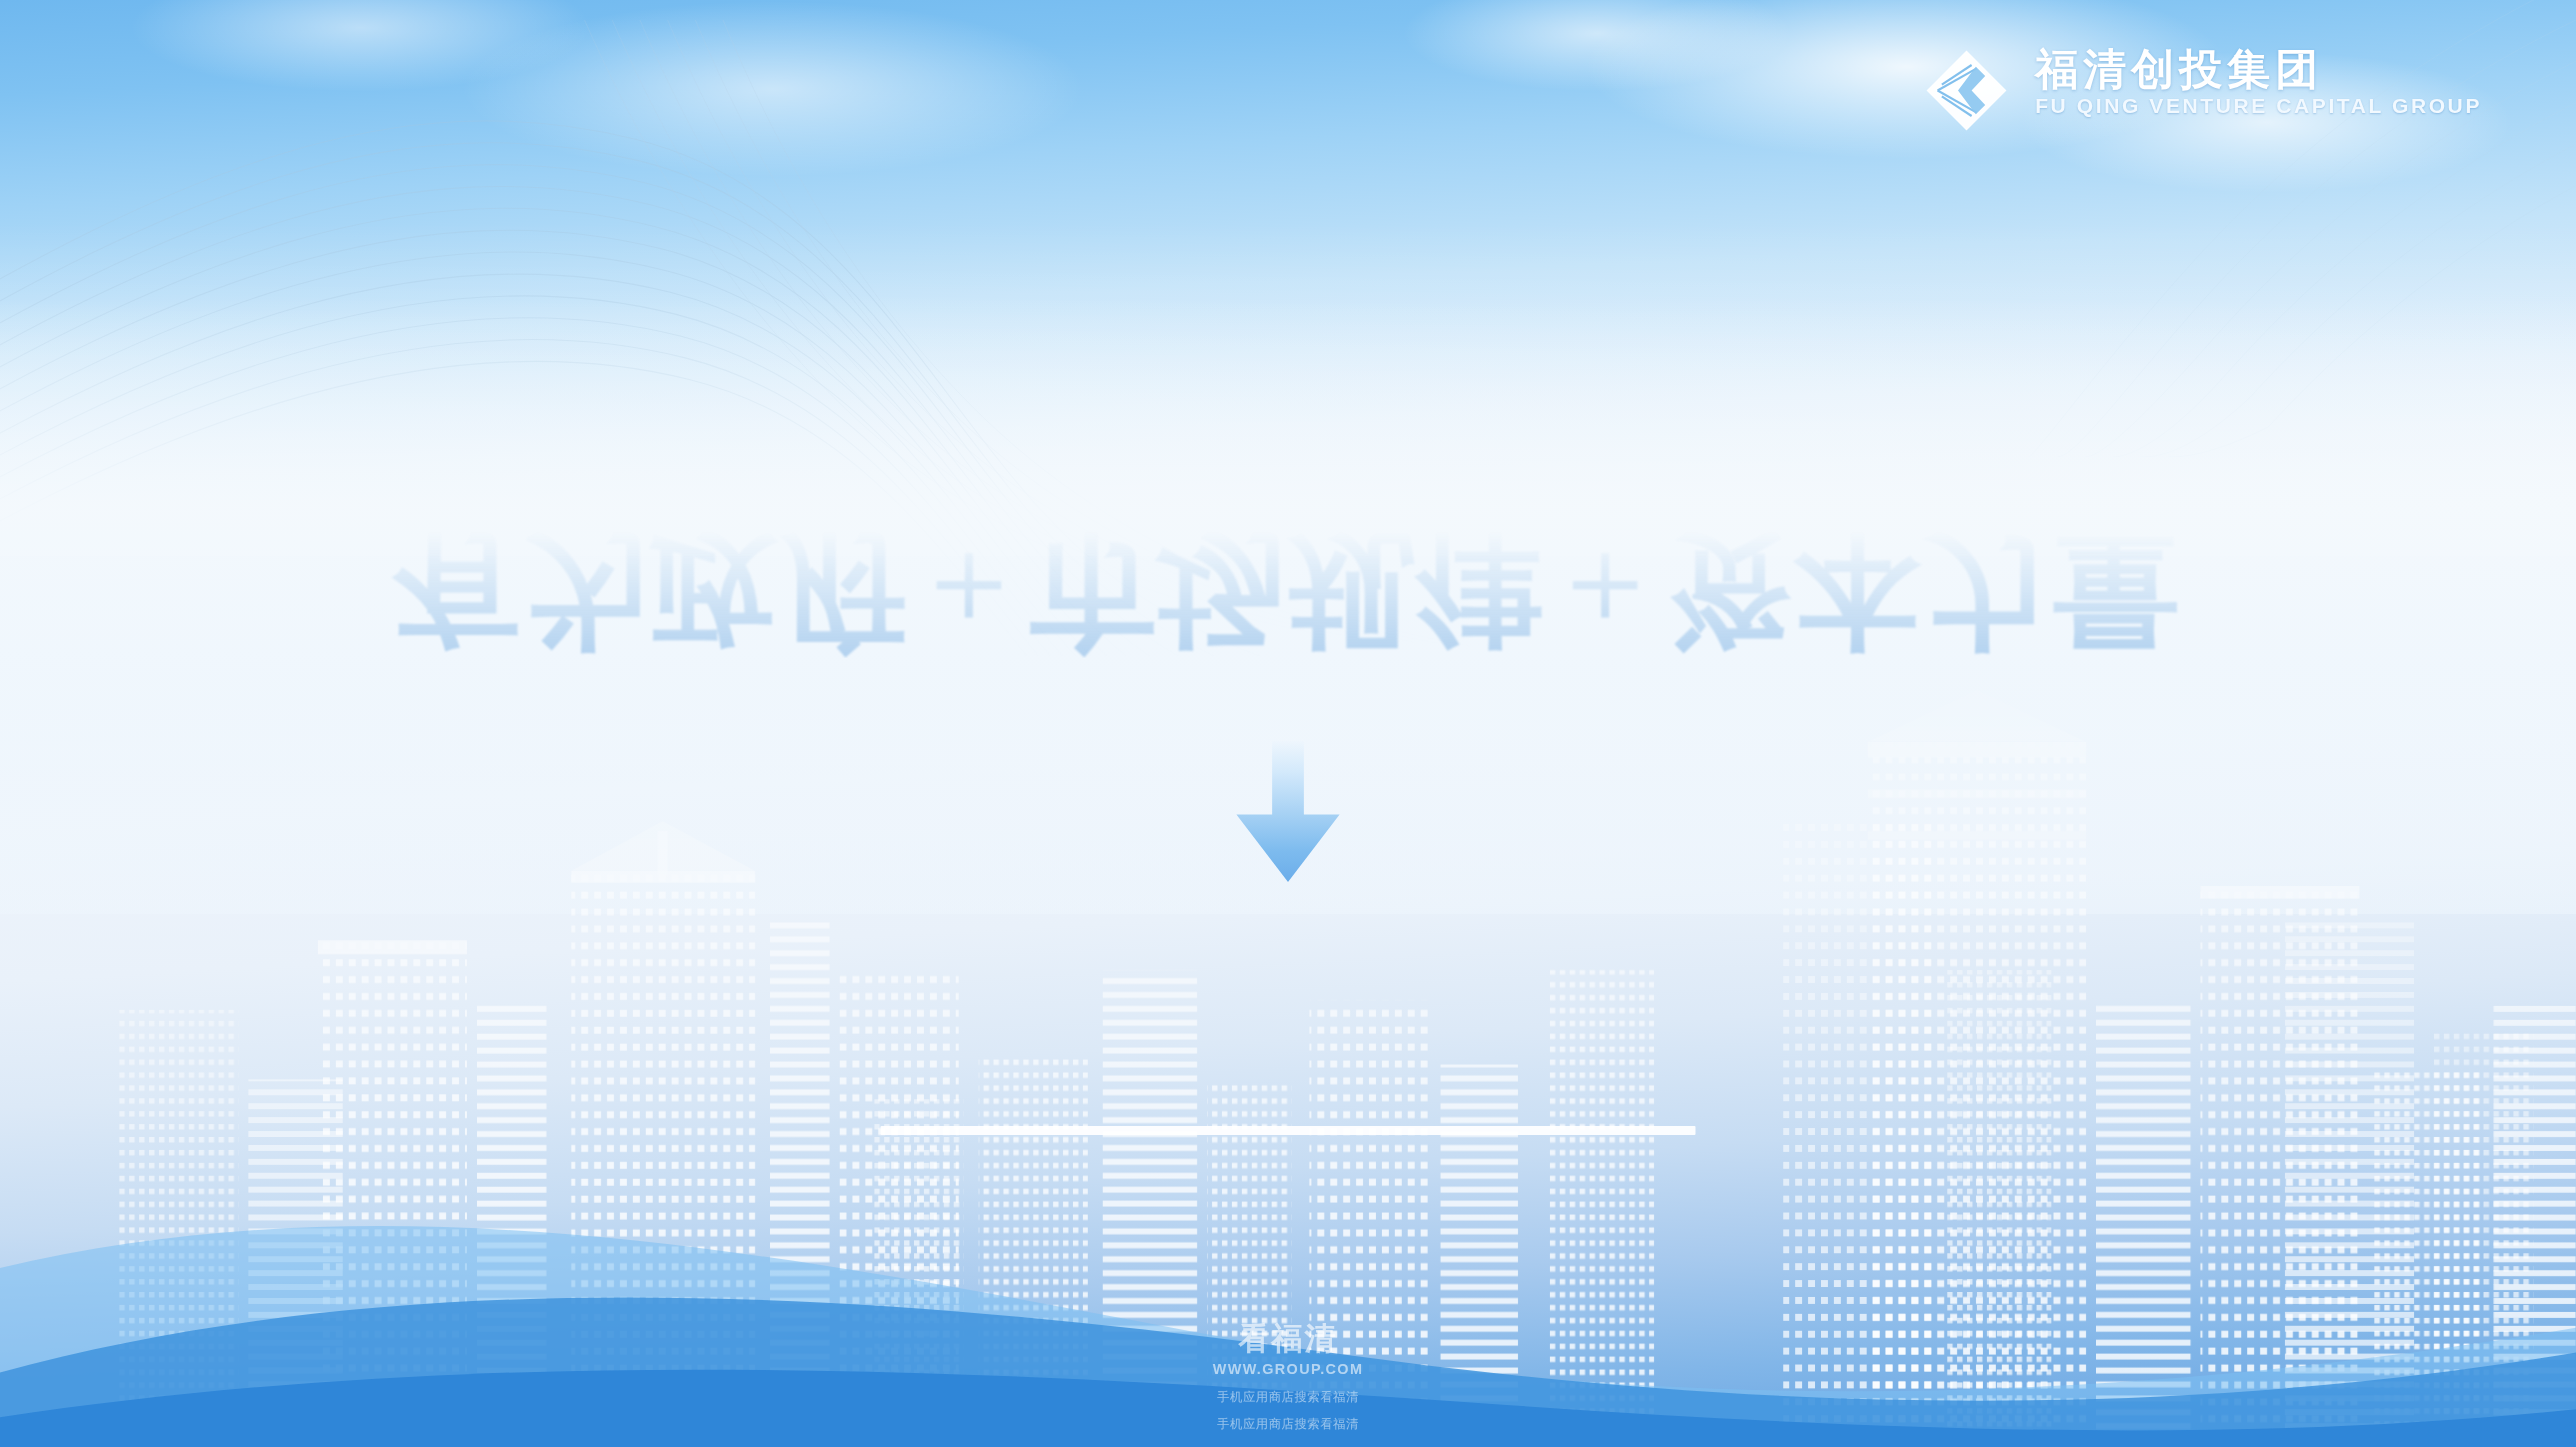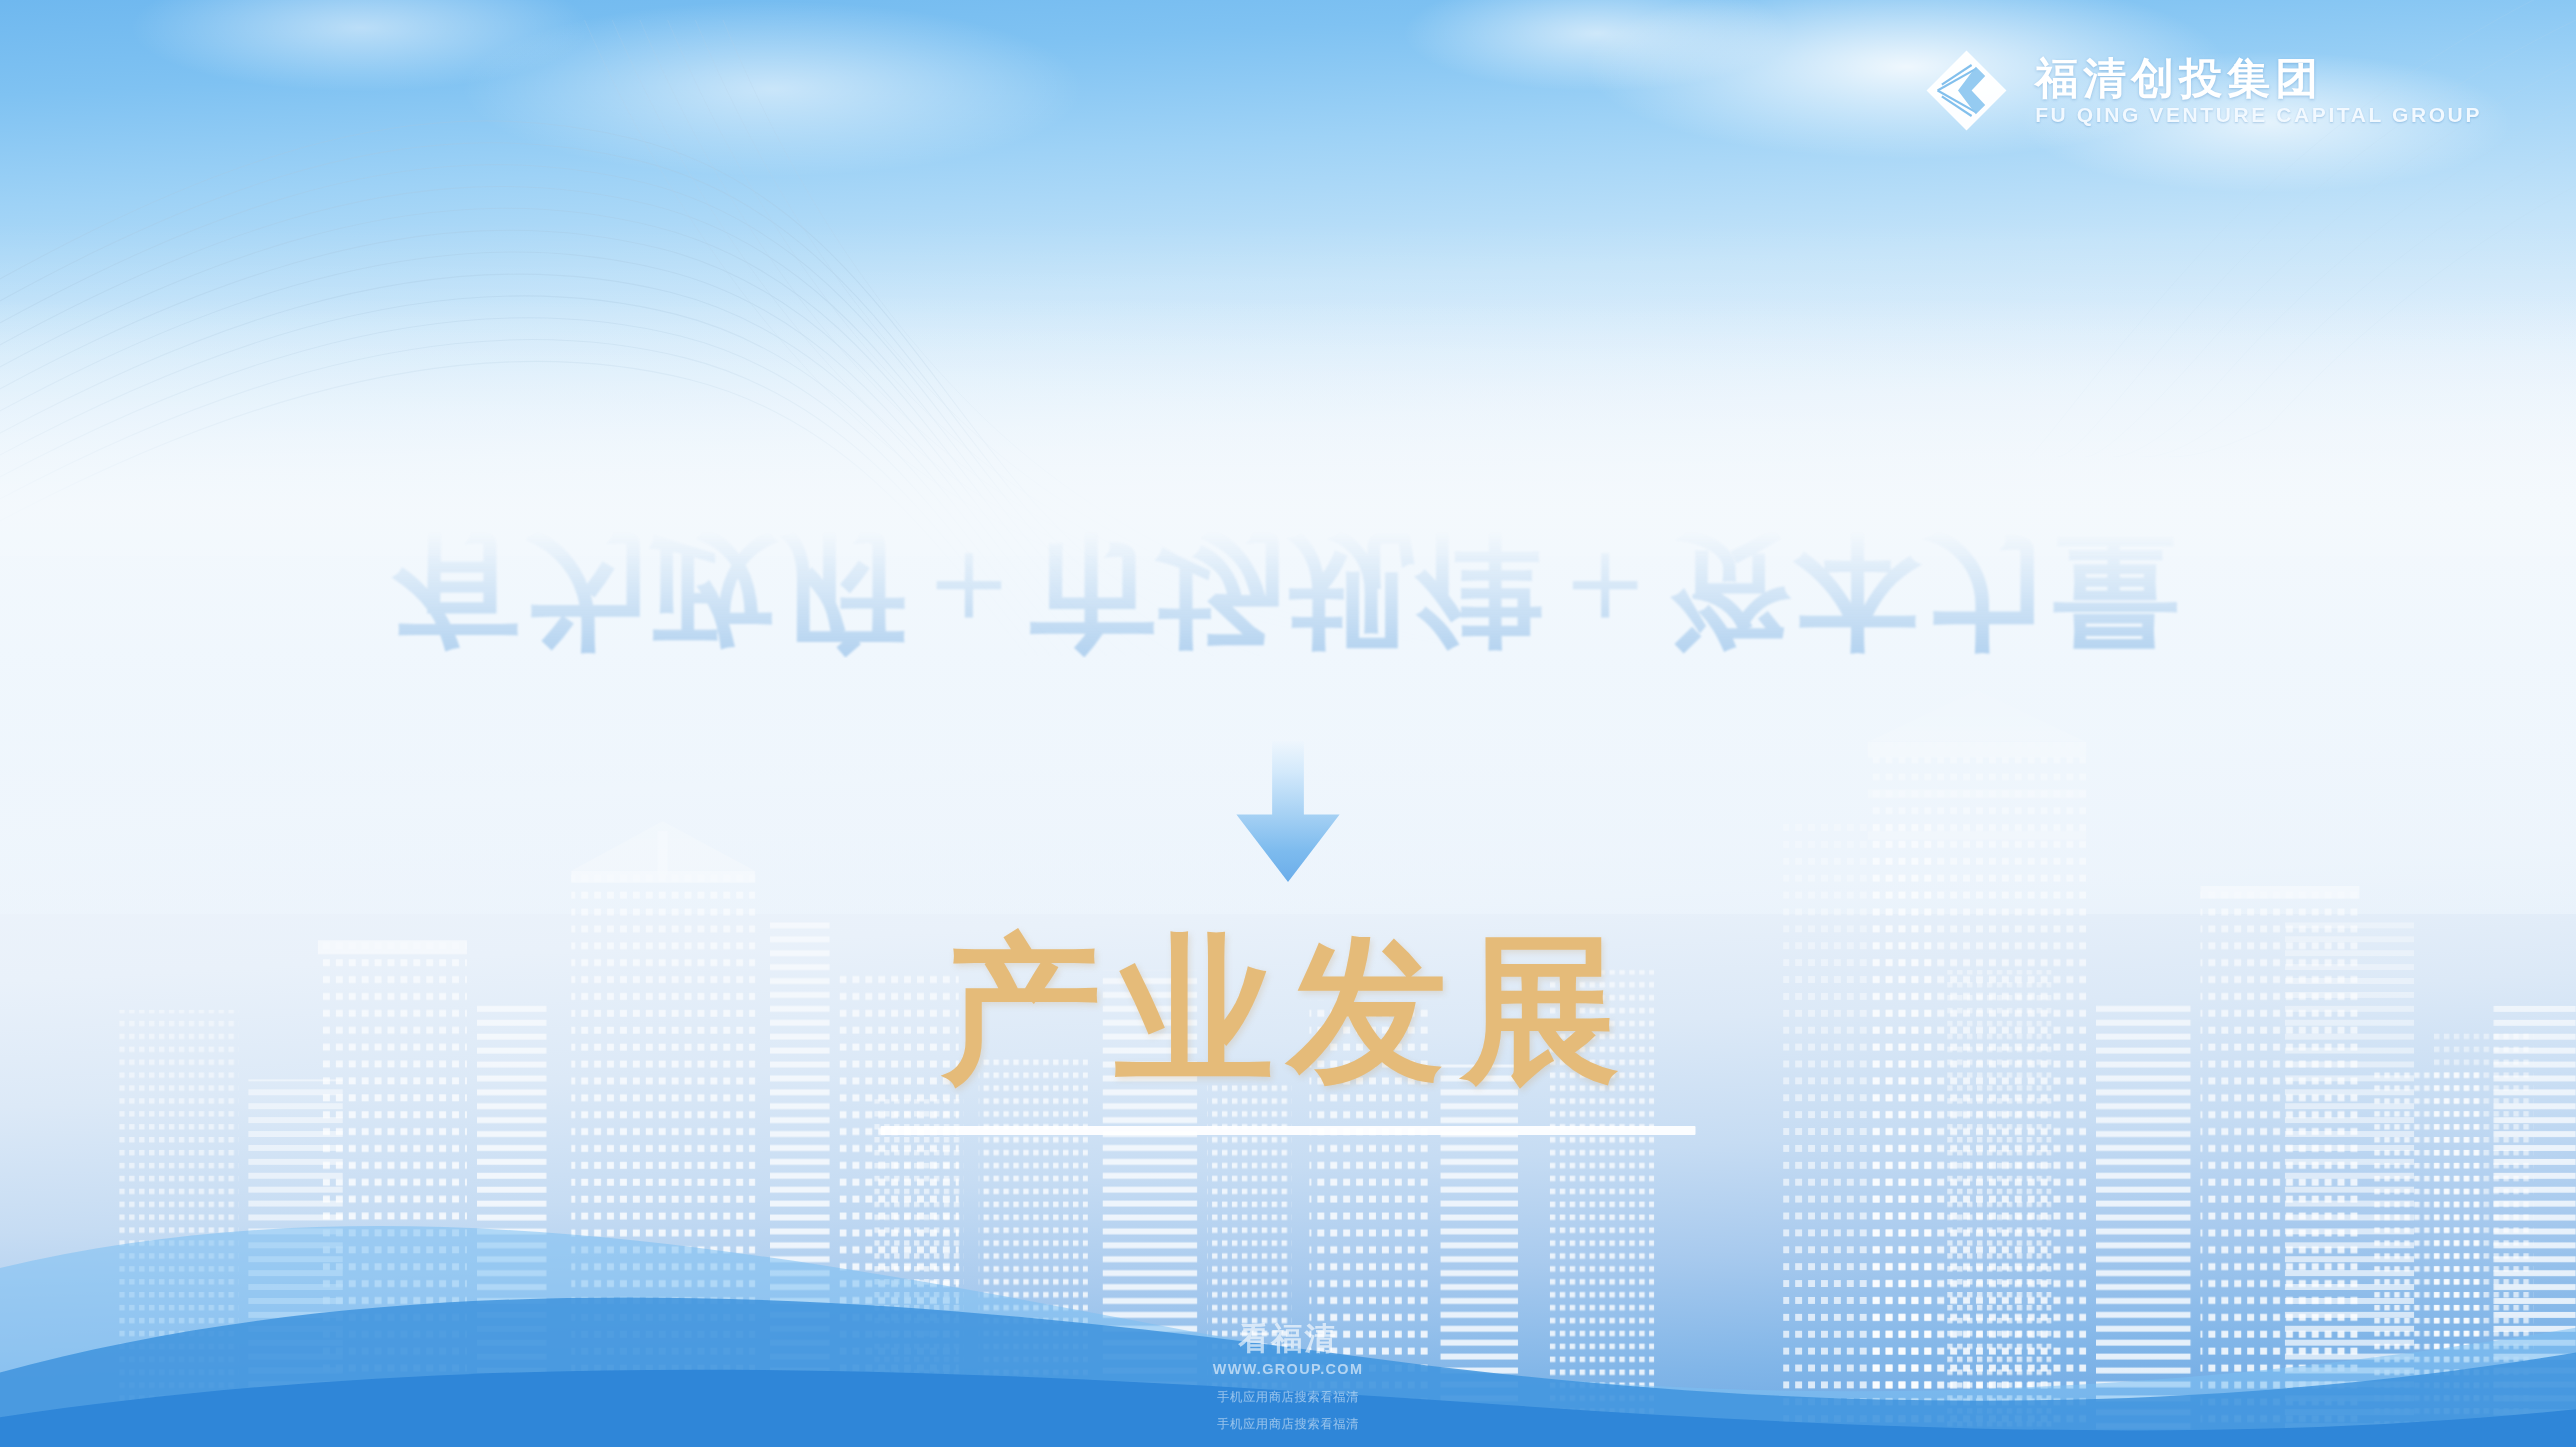--- a/index.html
+++ b/index.html
@@ -53,21 +53,21 @@
 
   
   .city { position: absolute; left: 0; bottom: 0; width: 100%; height: 775px; pointer-events: none; }
 
   
   .waves { position: absolute; left: 0; bottom: 0; width: 100%; height: 328px; pointer-events: none; }
 
   
   .logo {
     position: absolute; right: 94px; top: 48px;
-    display: flex; align-items: center; gap: 26px;
+    display: flex; gap: 26px;
   }
   .logo-mark { width: 85px; height: 85px; flex: 0 0 auto; }
   .logo-txt { display: flex; flex-direction: column; gap: 4px; }
   .logo-cn {
     font-family: "DejaVu Sans", "Liberation Sans", sans-serif;
     font-size: 43px; font-weight: 700; color: #ffffff;
     letter-spacing: 5px; line-height: 1; white-space: nowrap;
     text-shadow: 0 1px 3px rgba(40,110,180,.30);
   }
   .logo-en {
@@ -337,23 +337,20 @@
           <stop offset="22%" stop-color="#d3e9fb"></stop>
           <stop offset="52%" stop-color="#a6d1f4"></stop>
           <stop offset="78%" stop-color="#7dbbee"></stop>
           <stop offset="100%" stop-color="#6badea"></stop>
         </linearGradient>
       </defs>
       <path d="M50 4 L82 4 L82 78 L118 78 L66 146 L14 78 L50 78 Z" fill="url(#arrGrad)"></path>
     </svg>
   </div>
 
-  <div class="gold-wrap">
-    <div class="gold">产业发展</div>
-  </div>
   <div class="gold-rule"></div>
 
   <div class="watermark">
     <div class="wm-cn">看福清</div>
     <div class="wm-url">WWW.GROUP.COM</div>
     <div class="wm-line">手机应用商店搜索看福清</div>
     <div class="wm-line">手机应用商店搜索看福清</div>
   </div>
 
 </div>

